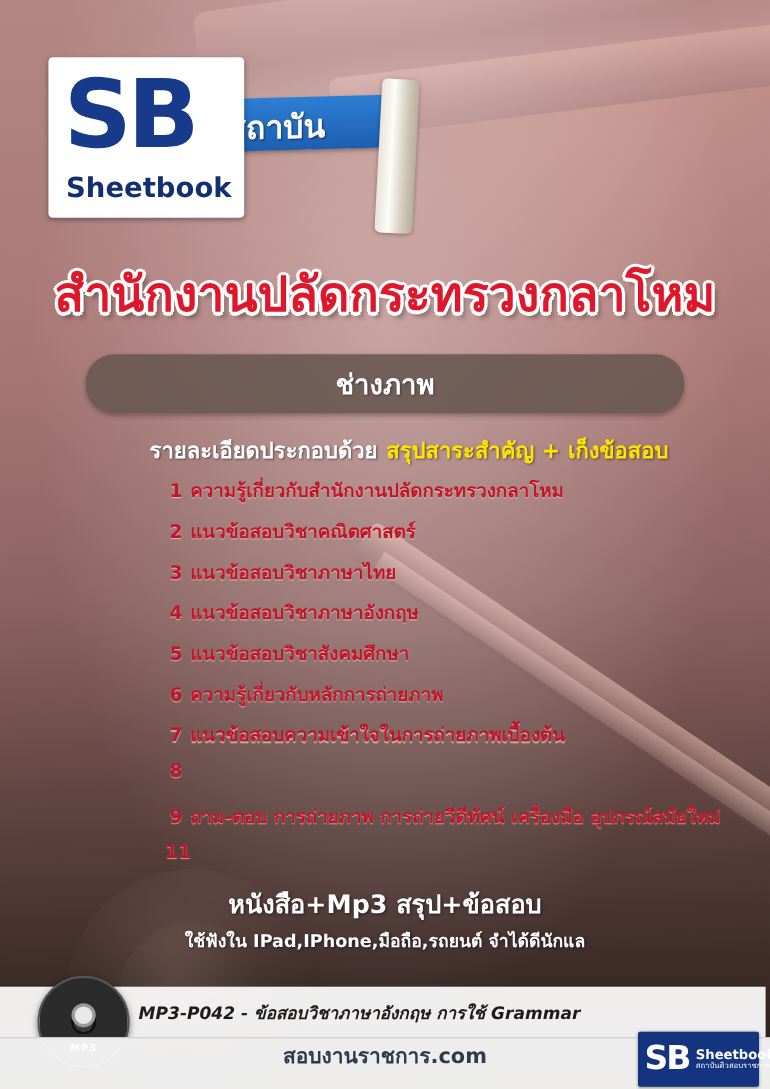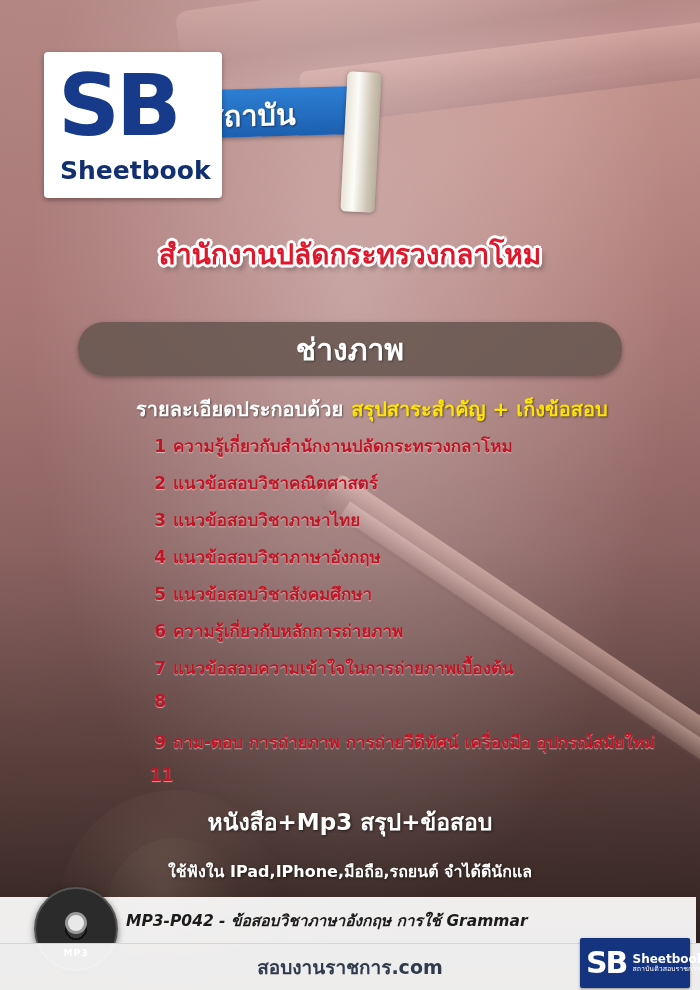--- a/index.html
+++ b/index.html
@@ -127,40 +127,40 @@
     border-radius: 5px;
     box-shadow: 0 1px 4px rgba(0,0,0,.35);
     transform: rotate(3deg);
   }
 
   
   .title-main {
     position: absolute; left: 0; top: 232px; width: 700px;
     text-align: center;
     font-family: "DejaVu Sans", sans-serif;
-    font-size: 28px;
+    font-size: 44px;
     font-weight: bold;
     color: #e0172b;
     letter-spacing: 0px;
     text-shadow:
       -2px -2px 0 #fff, 2px -2px 0 #fff, -2px 2px 0 #fff, 2px 2px 0 #fff,
       -3px 0 0 #fff, 3px 0 0 #fff, 0 -3px 0 #fff, 0 3px 0 #fff,
       4px 5px 5px rgba(0,0,0,.35);
   }
 
   
   .subject-bar {
     position: absolute; left: 78px; top: 322px; width: 544px; height: 54px;
     background: rgba(104,86,80,.88);
     border-radius: 26px;
     display: flex; align-items: center; justify-content: center;
     box-shadow: 0 2px 5px rgba(0,0,0,.3);
   }
   .subject-bar span {
-    color: #ffffff; font-size: 30px; font-weight: bold;
+    color: #ffffff; font-size: 25px; font-weight: bold;
     font-family: "DejaVu Sans", sans-serif;
     text-shadow: 1px 1px 2px rgba(0,0,0,.4);
   }
 
   
   .detail-line {
     position: absolute; left: 136px; top: 392px; width: 530px; height: 34px;
     display: flex; align-items: center; gap: 8px;
   }
   .detail-white {
@@ -194,21 +194,21 @@
   
   .promo {
     position: absolute; left: 0; top: 804px; width: 700px; text-align: center;
   }
   .promo-l1 {
     color: #ffffff; font-size: 23px; font-weight: bold;
     font-family: "DejaVu Sans", sans-serif;
     text-shadow: 1px 1px 3px rgba(0,0,0,.55);
   }
   .promo-l2 {
-    margin-top: 19px;
+    margin-top: 3px;
     color: #ffffff; font-size: 16px; font-weight: bold;
     font-family: "DejaVu Sans", sans-serif;
     text-shadow: 1px 1px 3px rgba(0,0,0,.55);
   }
 
   
   .bottom-bar {
     position: absolute; left: 0; top: 897px; width: 696px; height: 46px;
     background: rgba(255,255,255,.92);
     display: flex; align-items: center; font-style: italic;
@@ -236,21 +236,21 @@
     text-align: center; color: #ffffff; font-size: 9px; font-weight: bold;
     font-family: "DejaVu Sans", sans-serif;
     letter-spacing: 1px;
   }
 
   
   .site-strip {
     position: absolute; left: 0; top: 943px; width: 700px; height: 47px;
     background: rgba(255,255,255,.92);
     border-top: 1px solid #d6d6d6;
-    display: flex; align-items: center; justify-content: center;
+    display: flex; justify-content: center;
   }
   .site-name {
     color: #2f3a4d; font-size: 19px; font-weight: bold;
     font-family: "DejaVu Sans", sans-serif;
   }
   .brand-box {
     position: absolute; right: 10px; top: 938px;
     width: 110px; height: 50px;
     background: #14347f;
     border-radius: 2px;

